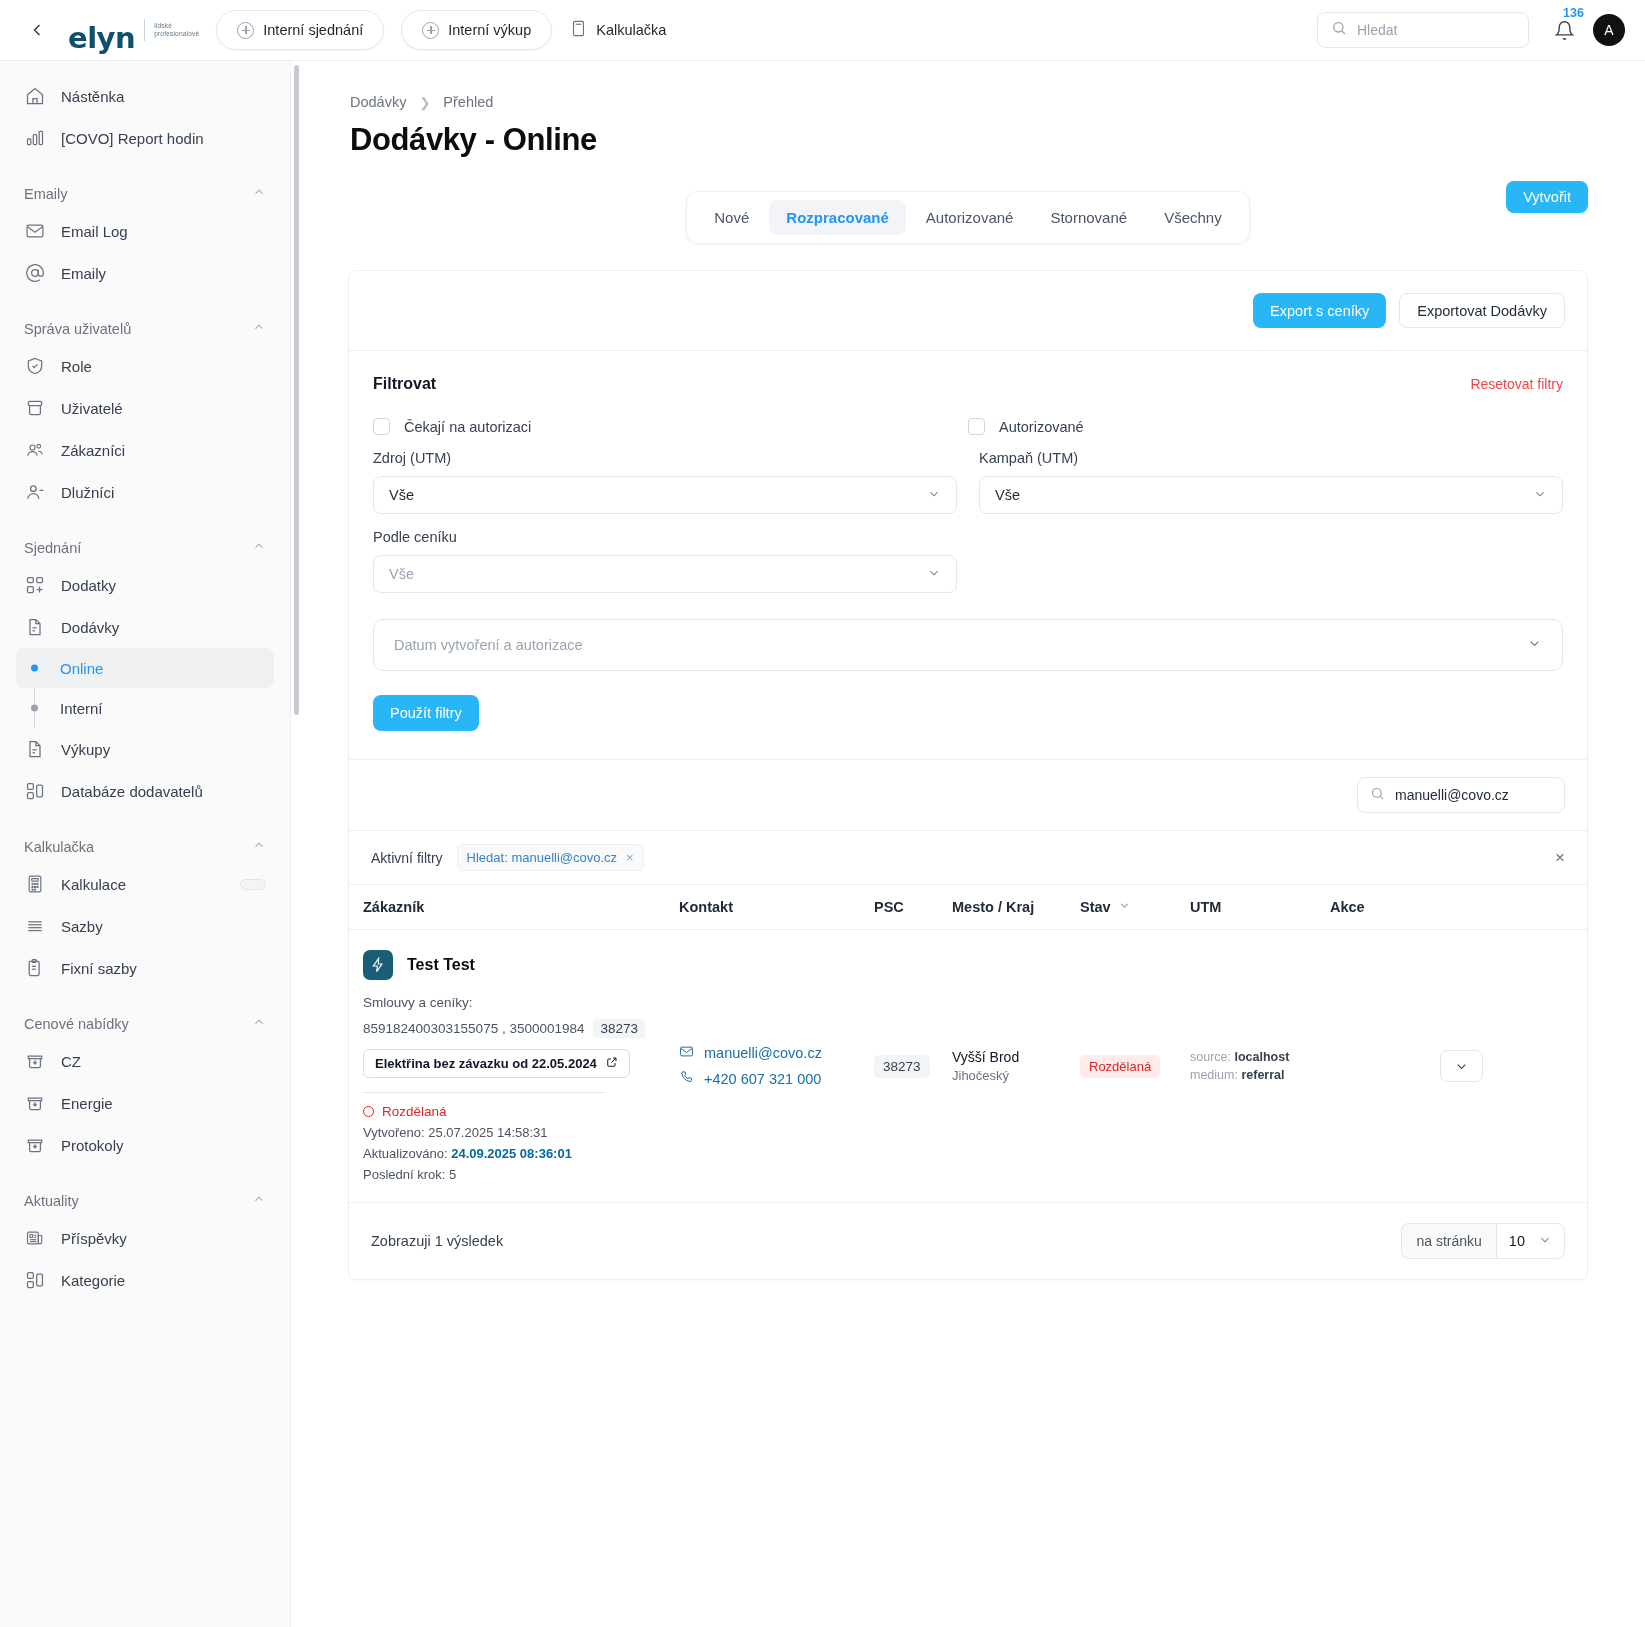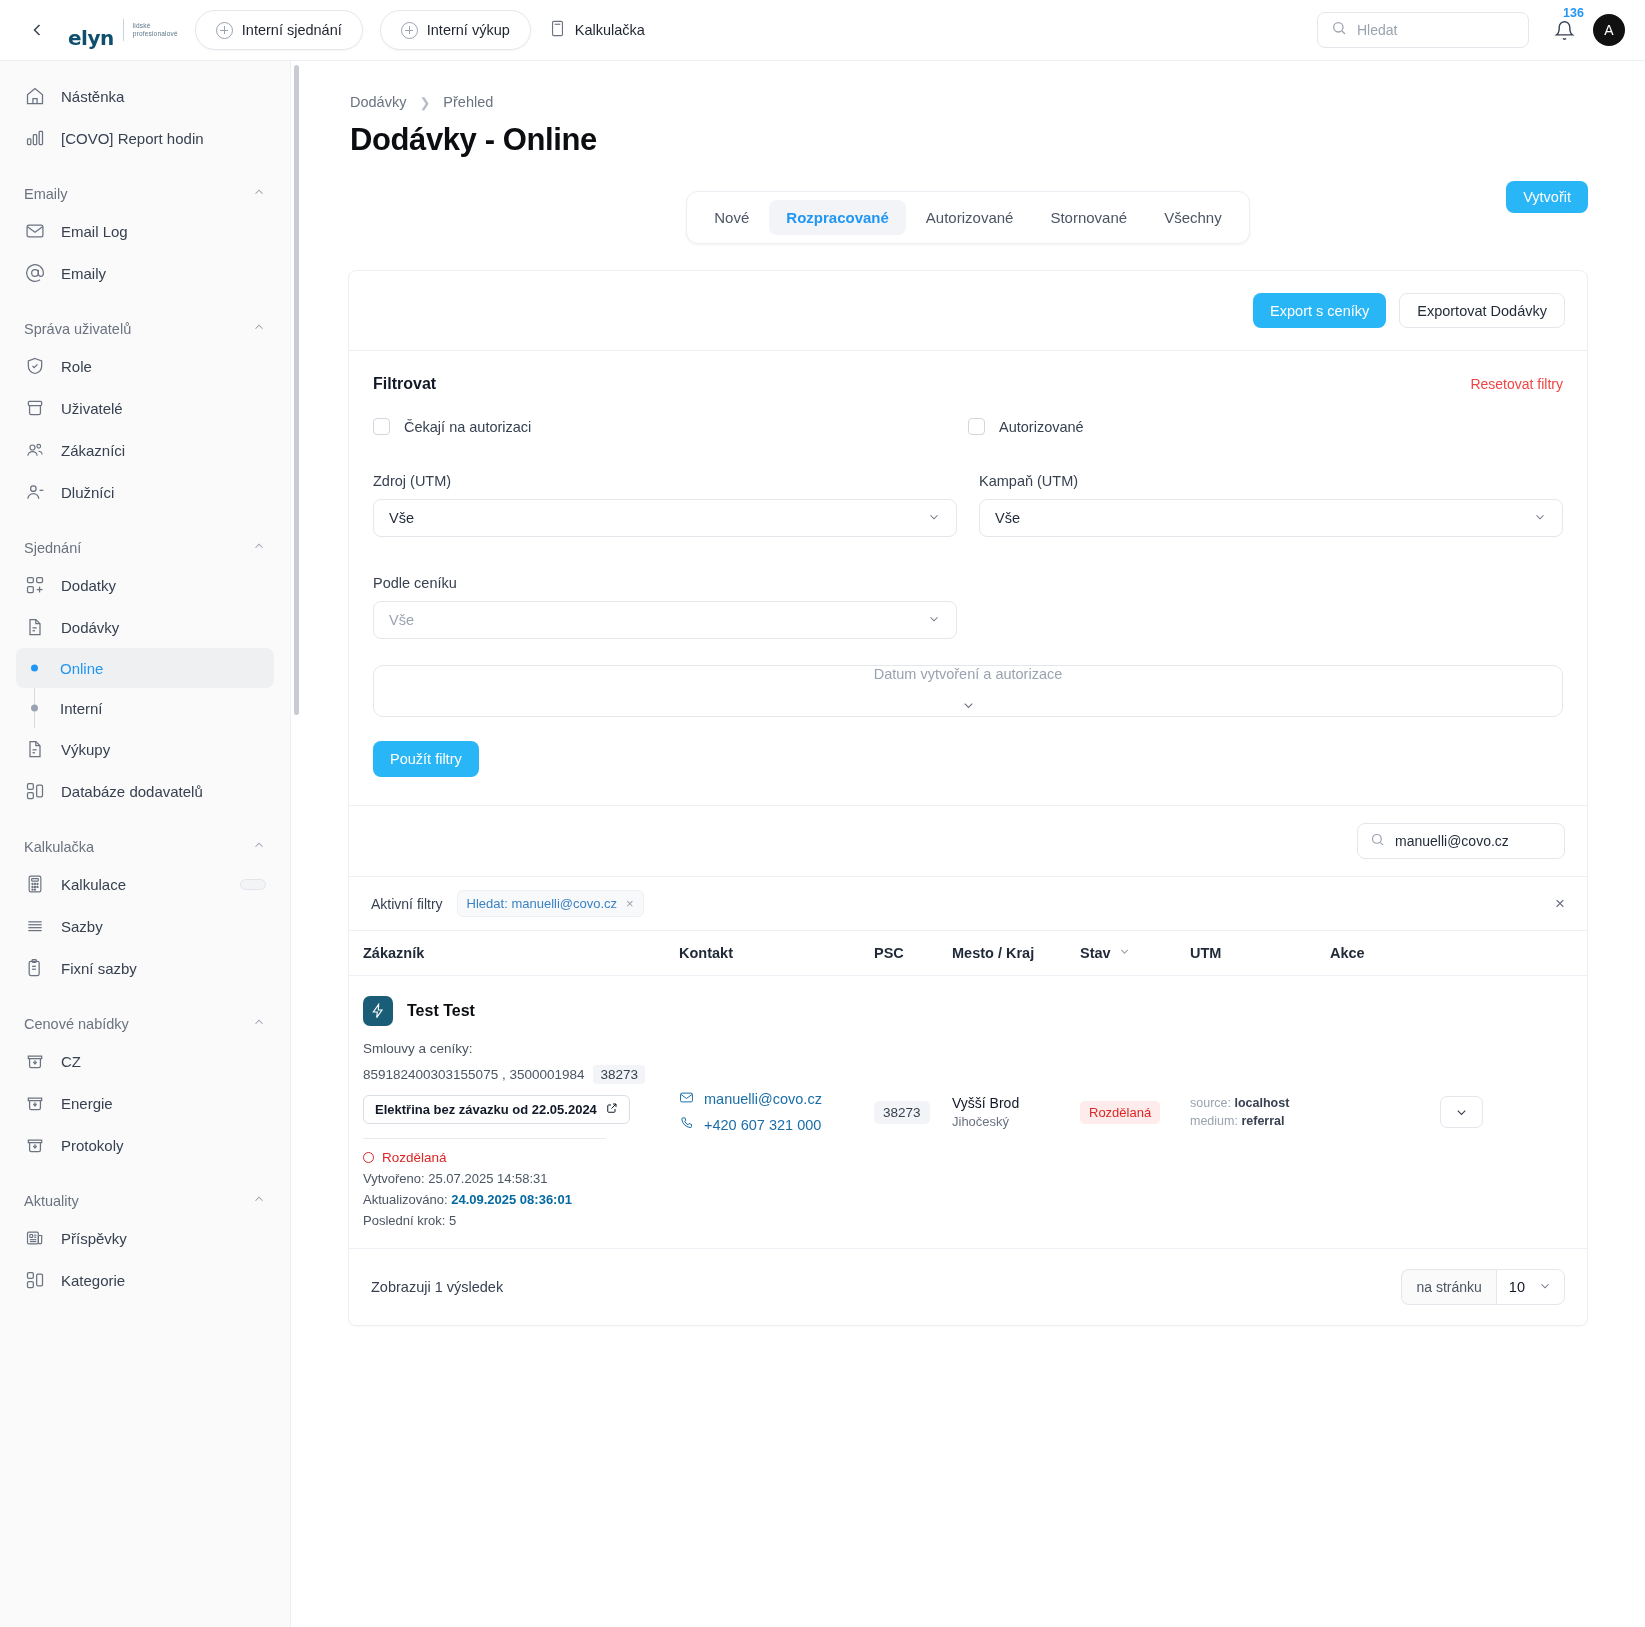--- a/index.html
+++ b/index.html
@@ -12,21 +12,21 @@
   }
   
   .topbar {
     position: absolute; top: 0; left: 0; width: 1645px; height: 61px;
     background: #ffffff; border-bottom: 1px solid #eceff3;
     display: flex; align-items: center; padding: 0 20px;
     z-index: 20;
   }
   .back-chevron { width: 34px; height: 34px; display: flex; align-items: center; justify-content: center; color: #374151; cursor: pointer; }
   .logo-wrap { display: flex; align-items: center; margin-left: 14px; gap: 9px; }
-  .logo-text { font-size: 20px; font-weight: 700; color: #0e4f6e; letter-spacing: -0.5px; font-family: "DejaVu Sans", sans-serif; margin-top: 15px;}
+  .logo-text { font-size: 29px; font-weight: 700; color: #0e4f6e; letter-spacing: -0.5px; font-family: "DejaVu Sans", sans-serif; margin-top: 15px;}
   .logo-divider { width: 1px; height: 22px; background: #c5d3dc; }
   .logo-tag { font-size: 6.5px; line-height: 8px; color: #5b7688; letter-spacing: .2px; }
   .pill-btn {
     display: flex; align-items: center; gap: 9px;
     height: 40px; padding: 0 20px; margin-left: 17px;
     border: 1px solid #e3e7ec; border-radius: 22px; background: #fff;
     font-size: 14.5px; color: #1f2430; cursor: pointer;
     box-shadow: 0 1px 2px rgba(16,24,40,.04);
   }
   .plus-circle { width: 17px; height: 17px; border-radius: 50%; border: 1.3px solid #9aa3af; position: relative; flex: none; }
@@ -121,35 +121,35 @@
   .btn-export { background: #29b6f6; color: #fff; border: none; border-radius: 8px; height: 35px; padding: 0 17px; font-size: 14.5px; cursor: pointer; font-family: "Liberation Sans", sans-serif; }
   .btn-outline { background: #fff; color: #1f2937; border: 1px solid #e3e7ec; border-radius: 8px; height: 35px; padding: 0 17px; font-size: 14.5px; cursor: pointer; font-family: "Liberation Sans", sans-serif; }
   .filter-sec { border-top: 1px solid #eceff3; padding: 24px 24px 28px 24px; }
   .filter-head { display: flex; justify-content: space-between; align-items: center; }
   .filter-title { font-size: 16px; font-weight: 600; color: #111827; }
   .reset-link { font-size: 14px; color: #ef4444; cursor: pointer; }
   .chk-row { display: flex; margin-top: 25px; }
   .chk-col { width: 50%; display: flex; align-items: center; gap: 14px; }
   .chk { width: 17px; height: 17px; border: 1px solid #d2d7de; border-radius: 4px; background: #fff; cursor: pointer; flex:none;}
   .chk-label { font-size: 14.5px; color: #374151; }
-  .fgrid { display: flex; gap: 22px; margin-top: 38px; }
+  .fgrid { display: flex; gap: 22px; margin-top: 15px; }
   .fcol { width: 50%; }
   .flabel { font-size: 14.5px; color: #374151; margin-bottom: 10px; display: block;}
   .fselect {
     display: flex; align-items: center; justify-content: space-between;
     height: 38px; padding: 0 15px; border: 1px solid #e3e7ec; border-radius: 8px;
     background: #fff; font-size: 14.5px; color: #1f2937; cursor: pointer;
   }
   .fselect.placeholder { color: #9aa3af; }
   .chev { color: #6b7280; font-size: 12px; }
   .date-box {
     display: flex; align-items: center; justify-content: space-between;
     margin-top: 26px; height: 52px; padding: 0 20px;
     border: 1px solid #e3e7ec; border-radius: 10px; background: #fff;
-    font-size: 14.5px; color: #9aa3af; cursor: pointer; flex-direction: column;
+    font-size: 14.5px; color: #9aa3af; cursor: pointer;
   }
   .btn-apply { margin-top: 24px; background: #29b6f6; color: #fff; border: none; border-radius: 8px; height: 36px; padding: 0 17px; font-size: 14.5px; cursor: pointer; font-family: "Liberation Sans", sans-serif;}
   .search-row { border-top: 1px solid #eceff3; display: flex; justify-content: flex-end; padding: 17px 22px; }
   .search-table { display: flex; align-items: center; gap: 10px; width: 208px; height: 36px; padding: 0 12px; border: 1px solid #e3e7ec; border-radius: 8px; }
   .search-table input { border: none; outline: none; font-size: 14px; color: #1f2937; width: 100%; font-family: "Liberation Sans", sans-serif; background: transparent;}
   .active-filters { border-top: 1px solid #eceff3; display: flex; align-items: center; gap: 14px; padding: 13px 22px; position: relative; }
   .af-label { font-size: 14px; color: #374151; }
   .af-chip {
     display: flex; align-items: center; gap: 9px; background: #f7f9fa;
     border: 1px solid #edf0f3; border-radius: 6px; padding: 5px 9px;

